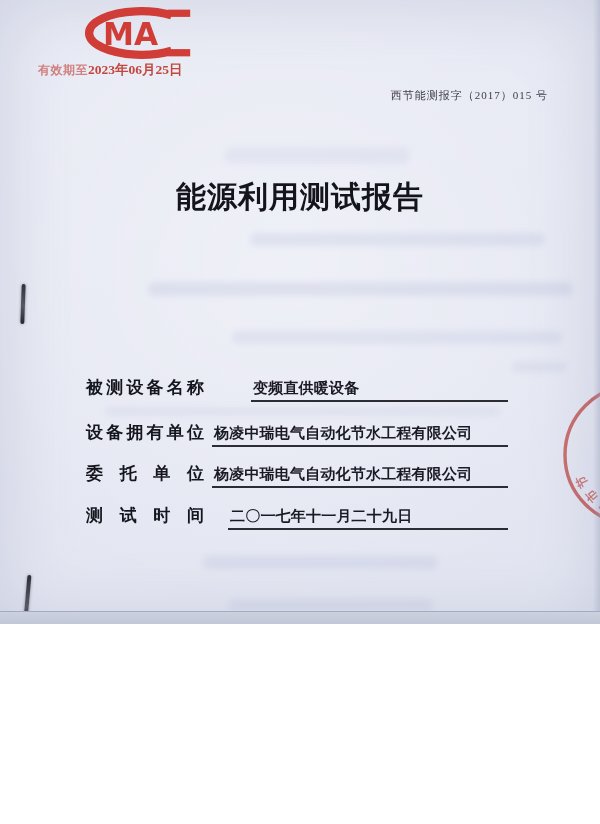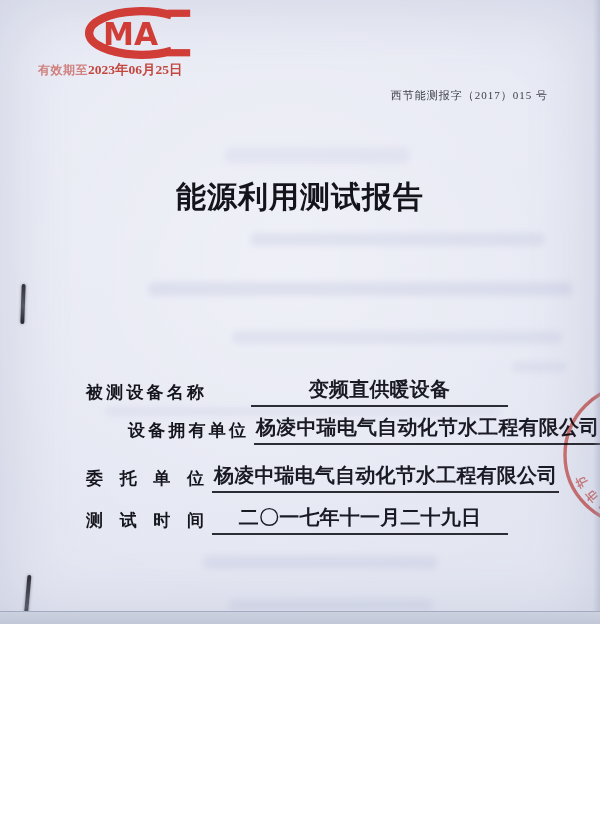--- a/index.html
+++ b/index.html
@@ -60,21 +60,21 @@
   }
 
   
   .fields { position:absolute; left:86px; top:374px; width:422px; }
   .field-row { position:absolute; left:0; width:422px; display:flex; align-items:flex-end; }
   .field-label {
     width:118px; flex:0 0 118px; font-size:17px; font-weight:bold; color:#15151d;
     text-align:justify; text-align-last:justify; padding-bottom:3px; white-space:nowrap;
   }
   .field-value {
-    flex:1; text-align:center; font-size:20px; font-weight:bold; color:#1a1a24;
+    flex:1; text-align:left; font-size:15px; font-weight:bold; color:#1a1a24;
     border-bottom:2px solid #2c2c34; padding:0 2px 2px 2px; margin-left:8px;
     white-space:nowrap; letter-spacing:.2px;
   }
 
   
   .org-line {
     position:absolute; top:701px; left:0; width:100%; text-align:center;
     font-size:19px; font-weight:bold; letter-spacing:6px; color:#1d1d26;
   }
   .date-line {
@@ -117,29 +117,29 @@
   <div class="doc-title">能源利用测试报告</div>
 
   <div class="staple" style="left:21px; top:284px; height:40px; transform:rotate(2deg);"></div>
   <div class="staple" style="left:25px; top:575px; height:56px; transform:rotate(5deg);"></div>
 
   <div class="fields">
     <div class="field-row" style="top:2px;gap:39px;">
       <span class="field-label">被测设备名称</span>
       <span class="field-value">变频直供暖设备</span>
     </div>
-    <div class="field-row" style="top:40px;margin-left:42px;">
+    <div class="field-row" style="top:47px;">
       <span class="field-label">设备拥有单位</span>
       <span class="field-value">杨凌中瑞电气自动化节水工程有限公司</span>
     </div>
     <div class="field-row" style="top:88px;">
       <span class="field-label">委 托 单 位</span>
       <span class="field-value">杨凌中瑞电气自动化节水工程有限公司</span>
     </div>
-    <div class="field-row" style="top:130px;">
+    <div class="field-row" style="top:130px;gap:16px;">
       <span class="field-label">测 试 时 间</span>
       <span class="field-value">二〇一七年十一月二十九日</span>
     </div>
   </div>
 
   <div class="org-line">西安市节能技术服务中心</div>
   <div class="date-line">二〇一七年十二月二十七日</div>
 
   <svg class="round-seal" width="132" height="132" viewBox="0 0 128 128">
     <circle class="seal-ink" cx="64" cy="64" r="58" stroke-width="3.6" opacity=".92"></circle>

